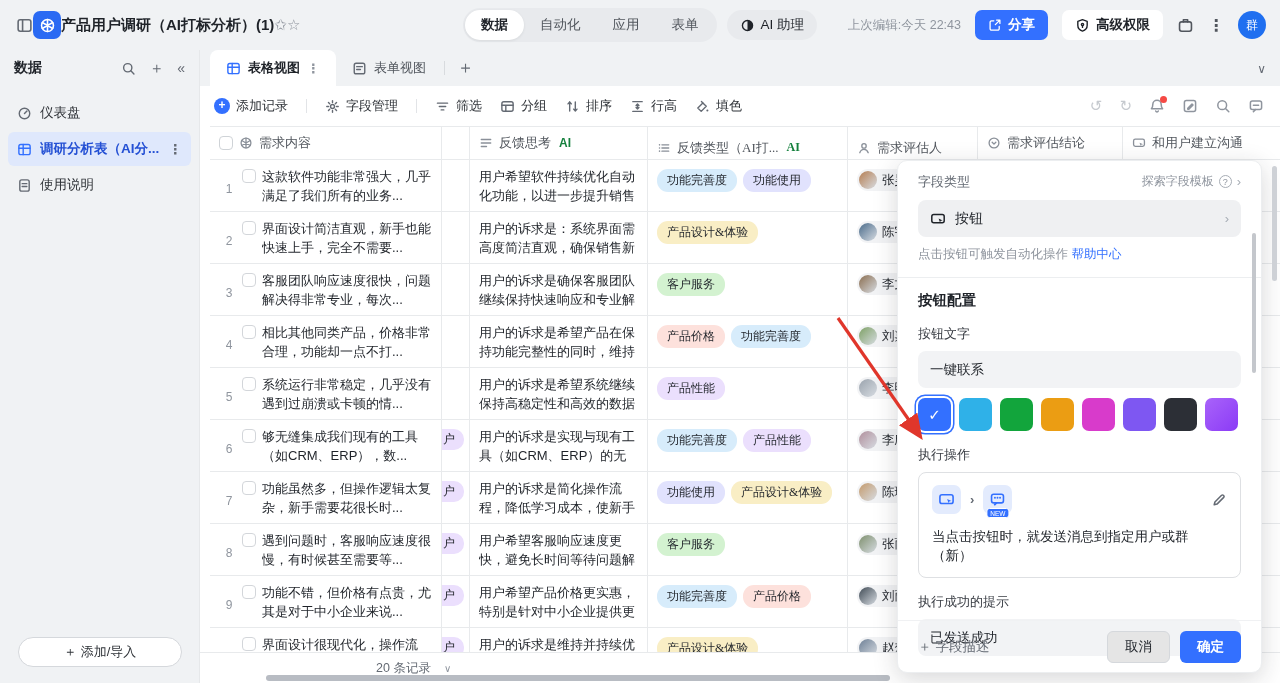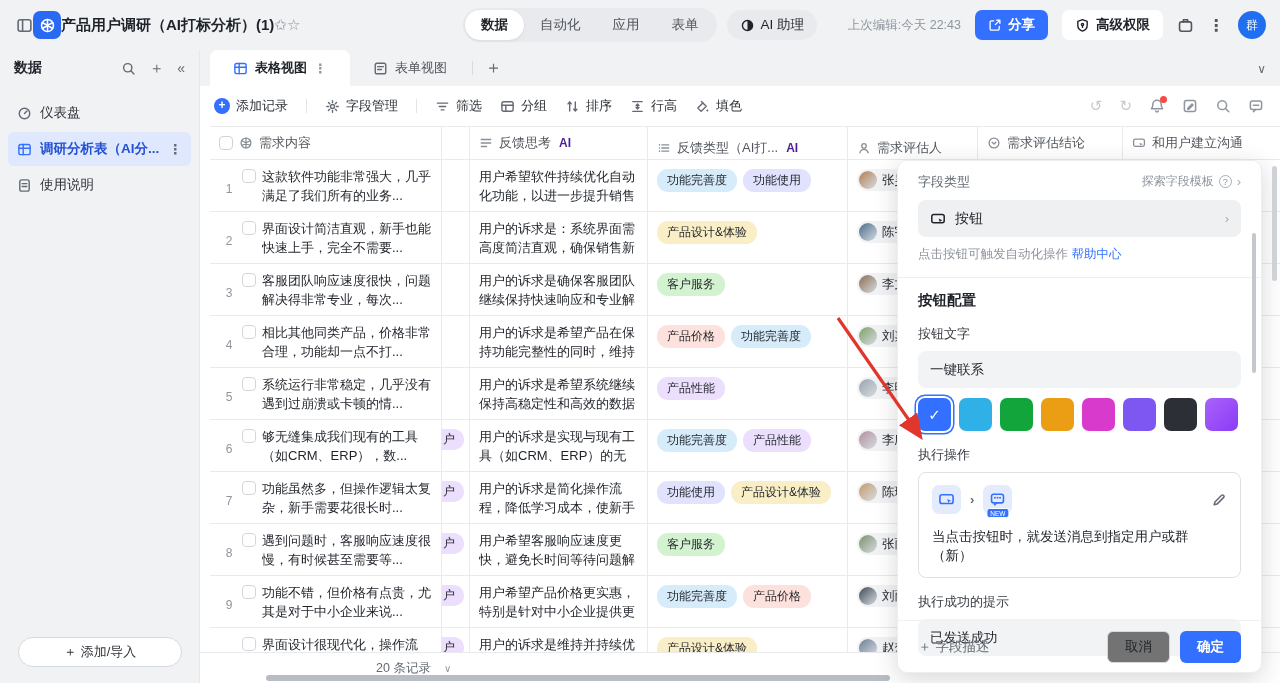--- a/index.html
+++ b/index.html
@@ -33,48 +33,48 @@
   .sb-chev{font-size:14px;color:#646a73;}
   .sb-items{margin-top:10px;padding:0 8px;display:flex;flex-direction:column;gap:2px;}
   .sb-item{display:flex;align-items:center;gap:8px;height:34px;padding:0 9px;border-radius:6px;font-size:13.5px;color:#2f3338;}
   .sb-item.active{background:#dfe8fc;color:#2450d4;font-weight:700;}
   .sb-item.active .ic{color:#3370ff;}
   .sb-item .lbl{flex:1;white-space:nowrap;overflow:hidden;}
   .sb-add{position:absolute;left:18px;bottom:16px;width:164px;height:30px;border:1px solid #d5d8dc;border-radius:16px;background:#fff;font-size:13px;color:#2f3338;display:flex;align-items:center;justify-content:center;gap:4px;}
   
   .main{position:absolute;left:200px;top:50px;right:0;bottom:0;background:#fff;}
   .viewstrip{position:relative;height:36px;background:#f0f2f4;display:flex;align-items:flex-end;padding-left:10px;}
-  .vtab{display:flex;align-items:center;gap:7px;height:36px;padding:0 23px;font-size:13px;color:#51565d;}
+  .vtab{display:flex;align-items:center;gap:7px;height:36px;padding:0 16px;font-size:13px;color:#51565d;}
   .vtab.active{background:#fff;border-radius:8px 8px 0 0;color:#1f2329;font-weight:700;}
   .vtab.active .ic{color:#3370ff;}
   .vtab-kebab{color:#8f959e;font-weight:700;}
   .vdiv{width:1px;height:14px;background:#d8dbde;margin:0 2px 11px;}
   .vplus{font-size:17px;color:#646a73;margin:0 0 7px 10px;}
   .strip-chev{position:absolute;right:14px;bottom:10px;color:#646a73;font-size:12px;}
   .toolbar{height:40px;display:flex;align-items:center;padding-left:14px;gap:18px;background:#fff;}
   .tool{display:flex;align-items:center;gap:6px;font-size:13px;color:#2f3338;white-space:nowrap;}
   .tool .plus-circle{width:16px;height:16px;border-radius:50%;background:#3370ff;color:#fff;font-size:12px;line-height:15px;text-align:center;font-weight:700;}
   .tsep{width:1px;height:14px;background:#e2e4e7;}
   .tool-right{margin-left:auto;display:flex;align-items:center;gap:17px;padding-right:16px;}
   .tool-right .ic{color:#8f959e;}
   .ic.disabled{color:#c6cacf;}
   .bell-wrap{position:relative;}
   .bell-dot{position:absolute;right:-2px;top:-2px;width:7px;height:7px;border-radius:50%;background:#f54a45;}
   
   .table{position:relative;padding-left:10px;}
   .thead{display:flex;height:34px;border-top:1px solid #e8eaec;border-bottom:1px solid #e8eaec;background:#fff;}
   .th{display:flex;align-items:center;gap:6px;padding:0 9px;font-size:13px;color:#51565d;border-right:1px solid #e8eaec;overflow:hidden;white-space:nowrap;}
-  .ai-badge{color:#4c1d95;font-weight:700;font-size:12px;margin-left:2px;}
+  .ai-badge{color:#15803d;font-weight:700;font-size:12px;margin-left:2px;}
   .tbody{height:492px;overflow:hidden;}
   .trow{display:flex;height:52px;border-bottom:1px solid #e8eaec;}
   .td{border-right:1px solid #e8eaec;overflow:hidden;padding:7px 9px 0 9px;font-size:13px;color:#1f2329;}
   .c-content{width:232px;flex:none;display:flex;}
   .c-hidden{width:28px;flex:none;padding:9px 0 0 0;}
   .c-think{width:178px;flex:none;}
-  .c-types{width:200px;flex:none;padding-top:9px;white-space:nowrap;}
+  .c-types{width:200px;flex:none;padding-top:9px;white-space:nowrap;font-family:Liberation Serif, serif;}
   .c-eval{width:130px;flex:none;padding-top:9px;}
   .c-concl{width:145px;flex:none;}
   .c-btn{width:159px;flex:none;border-right:none;}
   .idx{width:20px;margin-right:3px;color:#8f959e;font-size:12px;text-align:center;align-self:center;flex:none;}
   .expand{width:14px;height:14px;border:1.5px solid #d3d6da;border-radius:4px;margin:2px 6px 0 0;flex:none;}
   .txt{flex:1;line-height:19px;height:38px;overflow:hidden;word-break:break-all;}
   .txt2{line-height:19px;height:38px;overflow:hidden;word-break:break-all;}
   .pill{display:inline-block;padding:3px 10px;border-radius:11px;font-size:12px;color:#1f2329;margin-right:6px;}
   .frag{width:22px;height:21px;border-radius:0 10px 10px 0;font-size:12px;line-height:21px;padding-left:1px;overflow:hidden;}
   .chip{display:inline-flex;align-items:center;gap:5px;background:#f2f3f5;border-radius:11px;padding:2px 8px 2px 2px;font-size:12.5px;white-space:nowrap;}
@@ -104,21 +104,21 @@
   .sw .ck{position:absolute;inset:0;display:flex;align-items:center;justify-content:center;color:#fff;font-size:15px;font-weight:700;}
   .p-card{margin-top:8px;border:1px solid #dee0e3;border-radius:8px;padding:12px 13px;}
   .card-icons{display:flex;align-items:center;gap:9px;}
   .chip-ic{width:29px;height:29px;border-radius:7px;background:#e3ebfd;color:#3370ff;display:flex;align-items:center;justify-content:center;position:relative;}
   .new-badge{position:absolute;bottom:-4px;left:50%;transform:translateX(-50%);background:#3370ff;color:#fff;font-size:6.5px;padding:0.5px 3px;border-radius:3px;border:1px solid #fff;line-height:7px;}
   .card-chev{color:#646a73;font-size:13px;font-weight:700;}
   .card-edit{margin-left:auto;color:#646a73;}
   .p-desc{margin-top:13px;font-size:13.5px;color:#1f2329;line-height:19px;}
   .p-foot{position:absolute;left:0;right:0;bottom:0;height:52px;border-top:1px solid #f0f1f3;display:flex;align-items:center;padding:0 20px;gap:10px;}
   .fdesc{display:flex;align-items:center;gap:4px;font-size:13.5px;color:#646a73;flex:1;}
-  .btn-cancel{height:32px;padding:0 17px;border:1px solid #d5d8dc;border-radius:6px;background:#737373;font-size:13.5px;color:#1f2329;display:flex;align-items:center;}
+  .btn-cancel{height:32px;padding:0 17px;border:1px solid #d5d8dc;border-radius:6px;background:#e5e5e5;font-size:13.5px;color:#1f2329;display:flex;align-items:center;}
   .btn-ok{height:32px;padding:0 17px;border-radius:6px;background:#3370ff;font-size:13.5px;color:#fff;font-weight:600;display:flex;align-items:center;}
   .p-scroll{position:absolute;right:5px;top:72px;width:4px;height:140px;border-radius:2px;background:#c4c7cc;}
   .page-scroll{position:absolute;right:3px;top:166px;width:5px;height:115px;border-radius:3px;background:#ced1d6;z-index:30;}
   .arrow-layer{position:absolute;inset:0;z-index:40;pointer-events:none;}
 </style>
 </head>
 <body>
 
 <div class="app">
 

